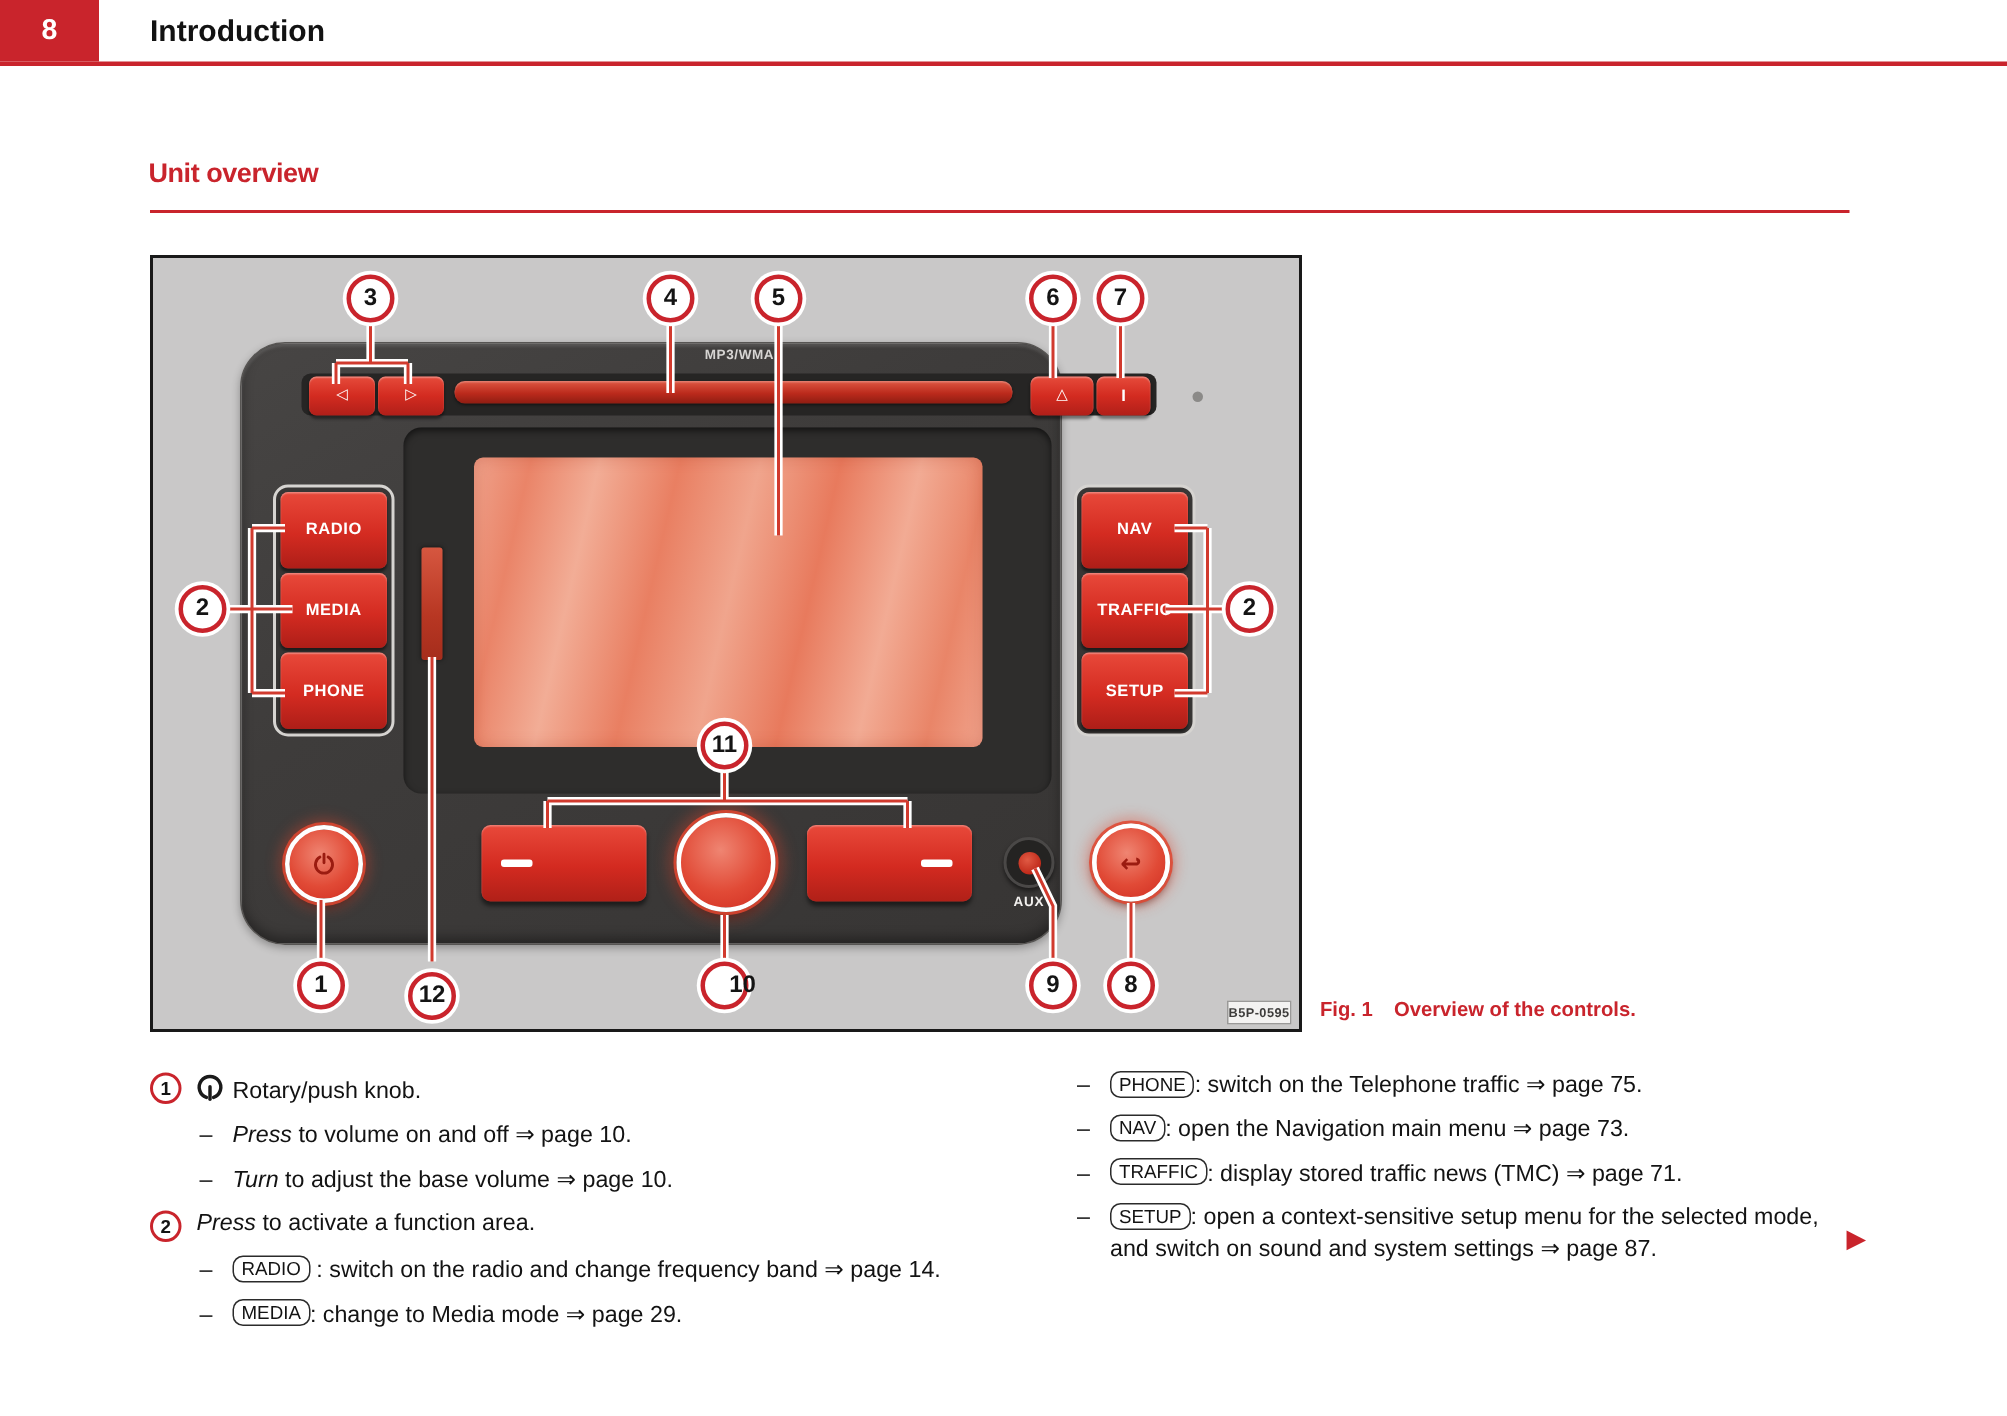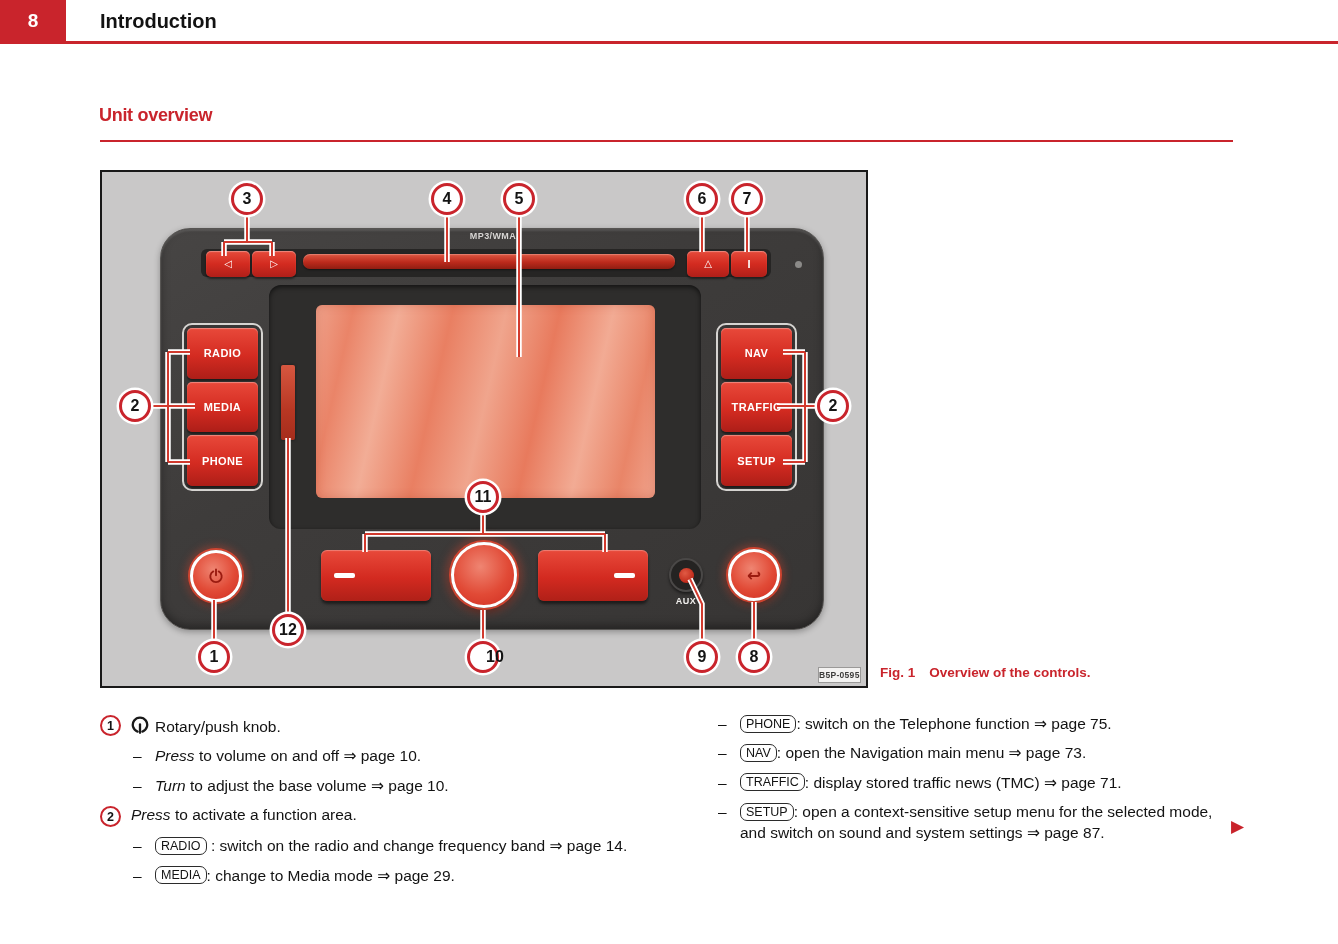--- a/index.html
+++ b/index.html
@@ -13,21 +13,21 @@
   .header-title { position:absolute; left:100px; top:10px; font-weight:bold; font-size:20px; color:#121212; }
   .header-rule { position:absolute; left:0; top:41px; width:1338px; height:3px; background:var(--accent); }
 
   
   .section-title { position:absolute; left:99px; top:105px; font-weight:bold; font-size:18px; color:var(--accent); letter-spacing:-0.3px; }
   .section-rule { position:absolute; left:100px; top:140px; width:1133px; height:2px; background:var(--accent); }
 
   
   .figure { position:absolute; left:100px; top:170px; width:768px; height:518px;
     background:#c9c8c8; border:2px solid #191919; }
-  .unit { position:absolute; left:58px; top:56px; width:664px; height:402px; border-radius:30px;
+  .unit { position:absolute; left:58px; top:56px; width:548px; height:402px; border-radius:30px;
     background:linear-gradient(150deg,#474544 0%,#3e3c3b 40%,#373534 100%);
     border:1px solid #575553;
     box-shadow:inset 0 2px 2px rgba(255,255,255,.12), inset 0 -4px 8px rgba(0,0,0,.35), 0 2px 6px rgba(0,0,0,.3); }
 
   .slot-recess { position:absolute; left:40px; top:20px; width:570px; height:28px; background:#262524; border-radius:6px; }
   .media-label { position:absolute; left:290px; top:2px; width:84px; text-align:center;
     font-size:9px; font-weight:bold; color:#d7d5d3; letter-spacing:.4px; }
   .cd-slot { position:absolute; left:142px; top:25px; width:372px; height:15px; border-radius:7px;
     background:linear-gradient(180deg,#de5742 0%,#bb2a1c 55%,#8f1d12 100%);
     box-shadow:inset 0 1px 1px rgba(255,255,255,.25), 0 1px 2px rgba(0,0,0,.5); }
@@ -222,21 +222,21 @@
     <div class="unit-code">B5P-0595</div>
   <div class="callout" style="left: 129px; top: 11px;">3</div>
       <div class="callout" style="left: 329px; top: 11px;">4</div>
       <div class="callout" style="left: 401px; top: 11px;">5</div>
       <div class="callout" style="left: 584px; top: 11px;">6</div>
       <div class="callout" style="left: 629px; top: 11px;">7</div>
       <div class="callout" style="left: 17px; top: 218px;">2</div>
       <div class="callout" style="left: 715px; top: 218px;">2</div>
       <div class="callout" style="left: 365px; top: 309px;">11</div>
       <div class="callout" style="left: 96px; top: 469px;">1</div>
-      <div class="callout" style="left: 170px; top: 442px;">12</div>
+      <div class="callout" style="left: 170px; top: 476px;">12</div>
       <div class="callout" style="left: 365px; top: 469px; padding-left: 24px;">10</div>
       <div class="callout" style="left: 584px; top: 469px;">9</div>
       <div class="callout" style="left: 636px; top: 469px;">8</div>
     </div>
 
   <div class="fig-caption">
     <span class="cap-label">Fig. 1</span><span>Overview of the controls.</span>
   </div>
 
   <div class="col col-left" id="col-left">
@@ -264,21 +264,21 @@
         <span class="li-body"><span class="keycap">RADIO</span><span> : switch on the radio and change frequency band </span><span class="arrow">⇒</span><span> page 14.</span></span>
       </div>
       <div class="li li-dash">
         <span class="marker dash-marker">–</span>
         <span class="li-body"><span class="keycap">MEDIA</span><span>: change to Media mode </span><span class="arrow">⇒</span><span> page 29.</span></span>
       </div>
     </div>
   <div class="col col-right" id="col-right">
       <div class="li li-dash">
         <span class="marker dash-marker">–</span>
-        <span class="li-body"><span class="keycap">PHONE</span><span>: switch on the Telephone function </span><span class="arrow">⇒</span><span> page 75.</span></span>
+        <span class="li-body"><span class="keycap">PHONE</span><span>: switch on the Telephone traffic </span><span class="arrow">⇒</span><span> page 75.</span></span>
       </div>
       <div class="li li-dash">
         <span class="marker dash-marker">–</span>
         <span class="li-body"><span class="keycap">NAV</span><span>: open the Navigation main menu </span><span class="arrow">⇒</span><span> page 73.</span></span>
       </div>
       <div class="li li-dash">
         <span class="marker dash-marker">–</span>
         <span class="li-body"><span class="keycap">TRAFFIC</span><span>: display stored traffic news (TMC) </span><span class="arrow">⇒</span><span> page 71.</span></span>
       </div>
       <div class="li li-dash">

